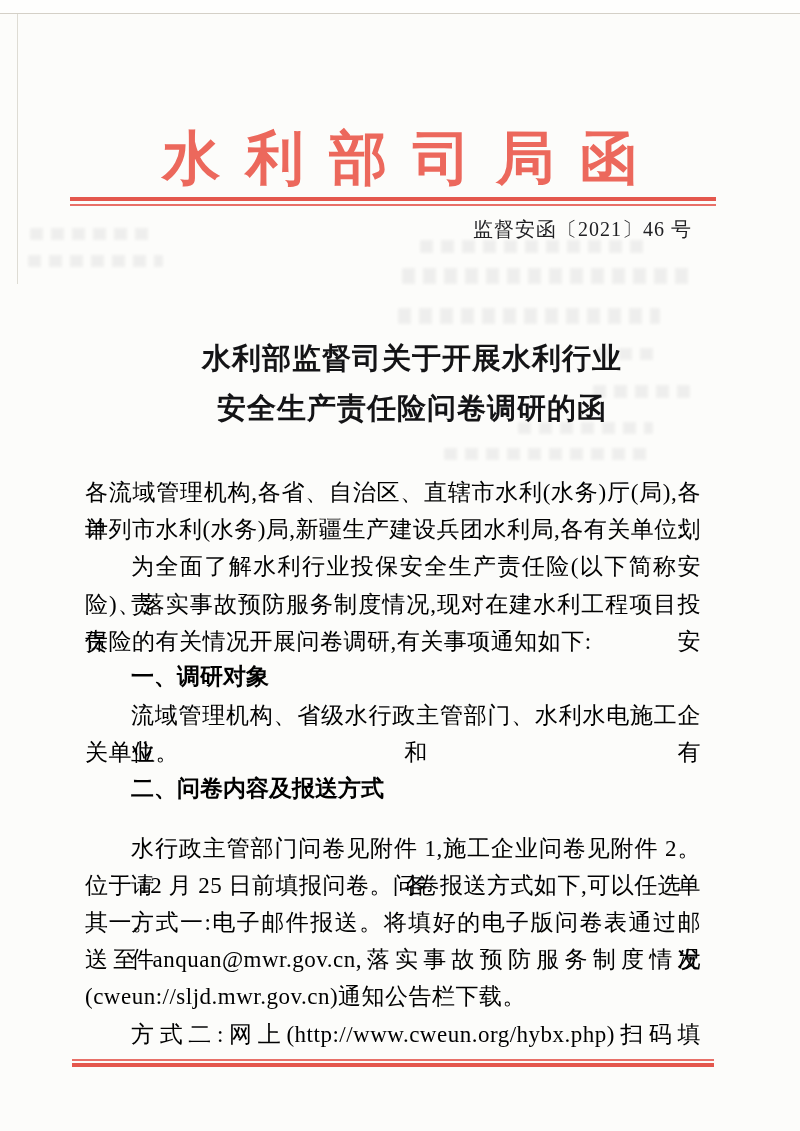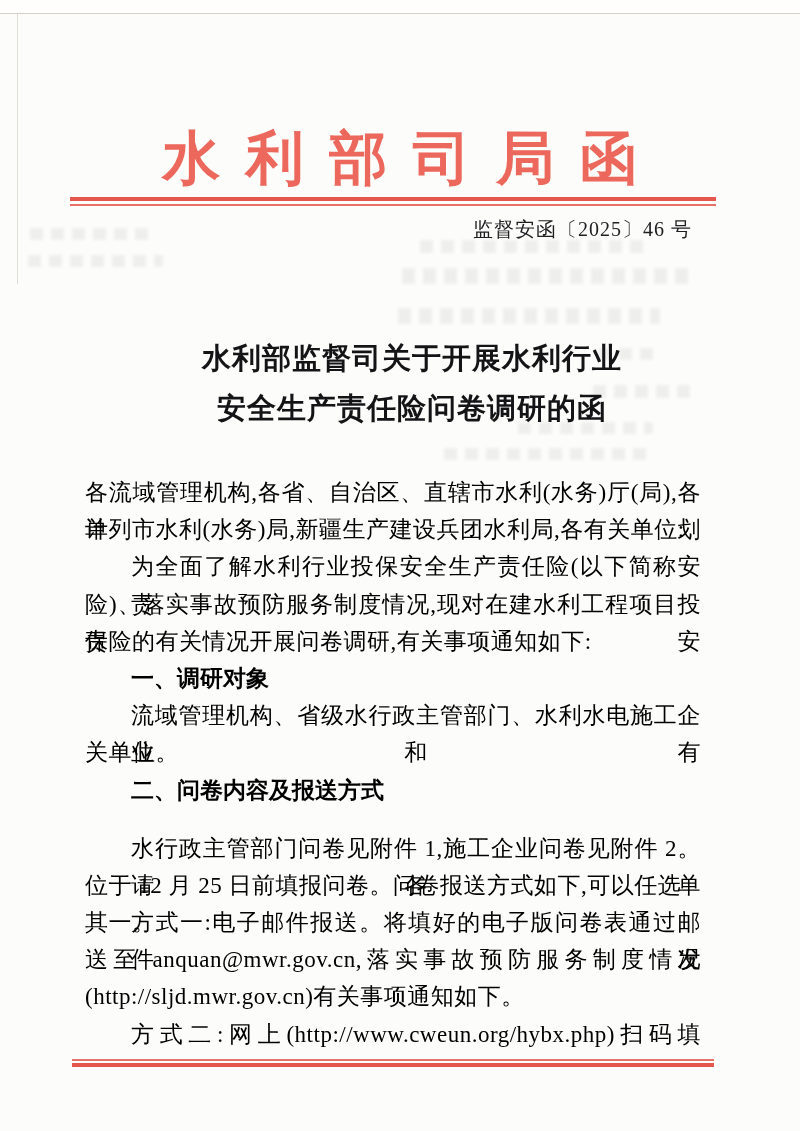--- a/index.html
+++ b/index.html
@@ -79,21 +79,21 @@
     color: #000000;
   }
   .bline {
     height: 37.2px; line-height: 37.2px;
     text-align: left;
     letter-spacing: 0.5px;
   }
   .bline.just { text-align: justify; text-align-last: justify; }
   .bline.bold {
     font-weight: 700;
-    font-family: Liberation Sans, sans-serif;
+    font-family: Liberation Mono, monospace;
     letter-spacing: 0;
   }
 </style>
 </head>
 <body>
 
 <div class="page" style="--red-text: #ec685c; --red-rule: #e4574d; --ink: #1d1d1f; --paper: #fcfcfa;">
 
   <div class="scan-top-strip"></div>
   <div class="scan-top-edge"></div>
@@ -107,39 +107,39 @@
   <div class="bleed" style="top:348px; left:598px; width:60px;  height:12px;"></div>
   <div class="bleed" style="top:385px; left:593px; width:97px;  height:13px;"></div>
   <div class="bleed" style="top:422px; left:518px; width:135px; height:12px;"></div>
   <div class="bleed" style="top:448px; left:444px; width:210px; height:12px;"></div>
 
   <div class="letterhead">水利部司局函</div>
 
   <div class="rule rule-header-thick"></div>
   <div class="rule rule-header-thin"></div>
 
-  <div class="doc-number">监督安函〔2025〕46 号</div>
+  <div class="doc-number">监督安函〔2021〕46 号</div>
 
   <div class="doc-title line1">水利部监督司关于开展水利行业</div>
   <div class="doc-title line2">安全生产责任险问卷调研的函</div>
 
   <div class="body-text">
       <div class="bline just">各流域管理机构,各省、自治区、直辖市水利(水务)厅(局),各计划</div>
       <div class="bline">单列市水利(水务)局,新疆生产建设兵团水利局,各有关单位:</div>
       <div class="bline just" style="padding-left: 2em;">为全面了解水利行业投保安全生产责任险(以下简称安责</div>
       <div class="bline just">险)、落实事故预防服务制度情况,现对在建水利工程项目投保安</div>
       <div class="bline">责险的有关情况开展问卷调研,有关事项通知如下:</div>
       <div class="bline bold" style="padding-left: 2em;">一、调研对象</div>
       <div class="bline just" style="padding-left: 2em;">流域管理机构、省级水行政主管部门、水利水电施工企业和有</div>
       <div class="bline">关单位。</div>
       <div class="bline bold" style="padding-left: 2em;">二、问卷内容及报送方式</div>
       <div class="bline just" style="padding-left: 2em; margin-top: 21px;">水行政主管部门问卷见附件 1,施工企业问卷见附件 2。请各单</div>
       <div class="bline">位于 12 月 25 日前填报问卷。问卷报送方式如下,可以任选其一。</div>
       <div class="bline just" style="padding-left: 2em;">方式一:电子邮件报送。将填好的电子版问卷表通过邮件发</div>
       <div class="bline just">送至 anquan@mwr.gov.cn,落实事故预防服务制度情况</div>
-      <div class="bline">(http://sljd.mwr.gov.cn)有关事项通知如下。</div>
+      <div class="bline">(cweun://sljd.mwr.gov.cn)通知公告栏下载。</div>
       <div class="bline just" style="padding-left: 2em;">方式二:网上(http://www.cweun.org/hybx.php)扫码填</div>
     </div>
 
   <div class="rule rule-footer-thin"></div>
   <div class="rule rule-footer-thick"></div>
 
 </div>
 
 </body></html>

